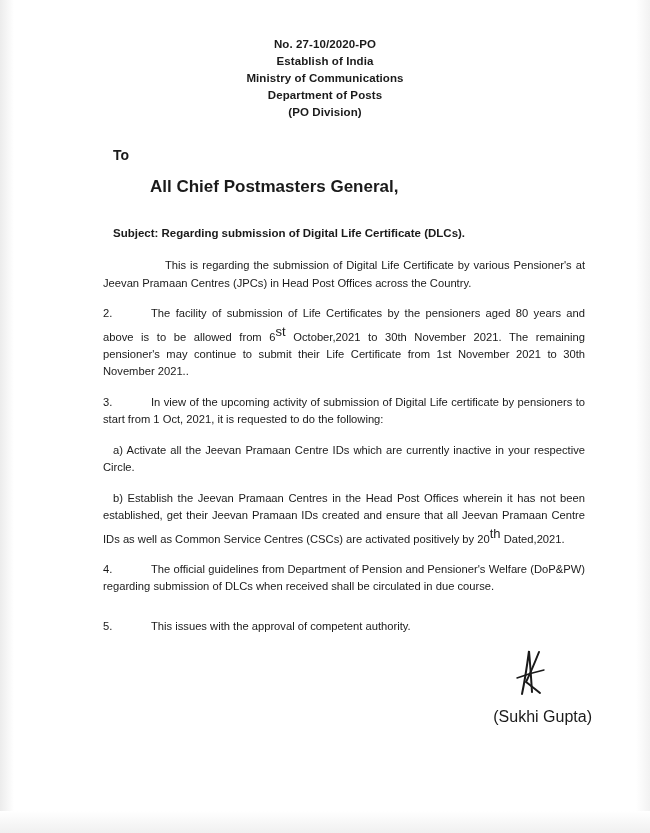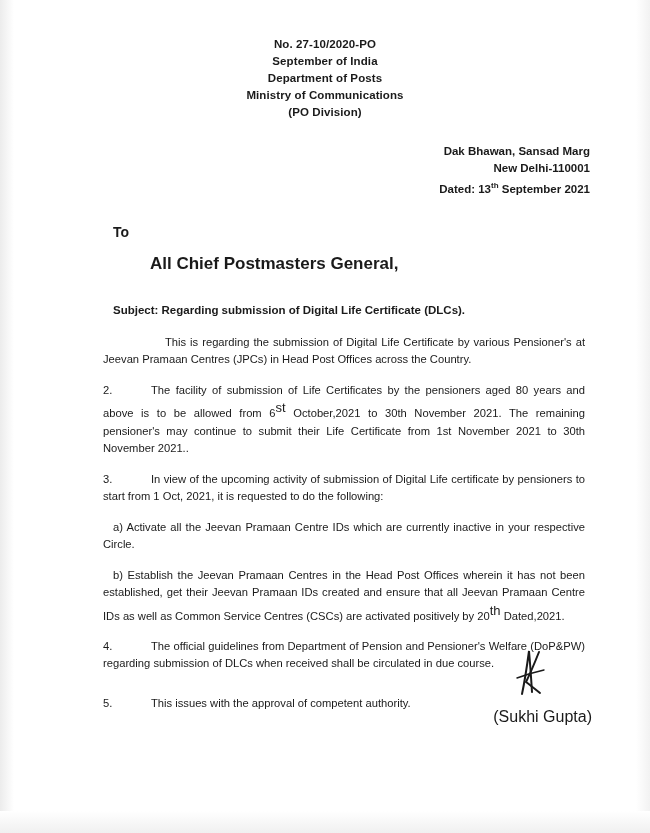--- a/index.html
+++ b/index.html
@@ -143,31 +143,26 @@
 <body>
 
 <div class="page">
 
   <div class="scan-edge-left"></div>
   <div class="scan-edge-right"></div>
   <div class="scan-edge-bottom"></div>
 
   <div class="letter-head">
     <div>No. 27-10/2020-PO</div>
-    <div>September of India</div>
+    <div>Establish of India</div>
+    <div>Ministry of Communications</div>
     <div>Department of Posts</div>
-    <div>Ministry of Communications</div>
     <div>(PO Division)</div>
   </div>
 
-  <div class="addr-block">
-    <div>Dak Bhawan, Sansad Marg</div>
-    <div>New Delhi-110001</div>
-    <div><span>Dated: 13</span><sup>th</sup><span> September 2021</span></div>
-  </div>
 
   <div class="to-line">To</div>
   <div class="addressee">All Chief Postmasters General,</div>
 
   <div class="subject">Subject: Regarding submission of Digital Life Certificate (DLCs).</div>
 
   <div class="body-wrap">
 
     <div class="para indent-first">
       <span>This is regarding the submission of Digital Life Certificate by various Pensioner's at Jeevan Pramaan Centres (JPCs) in Head Post Offices across the Country.</span>

